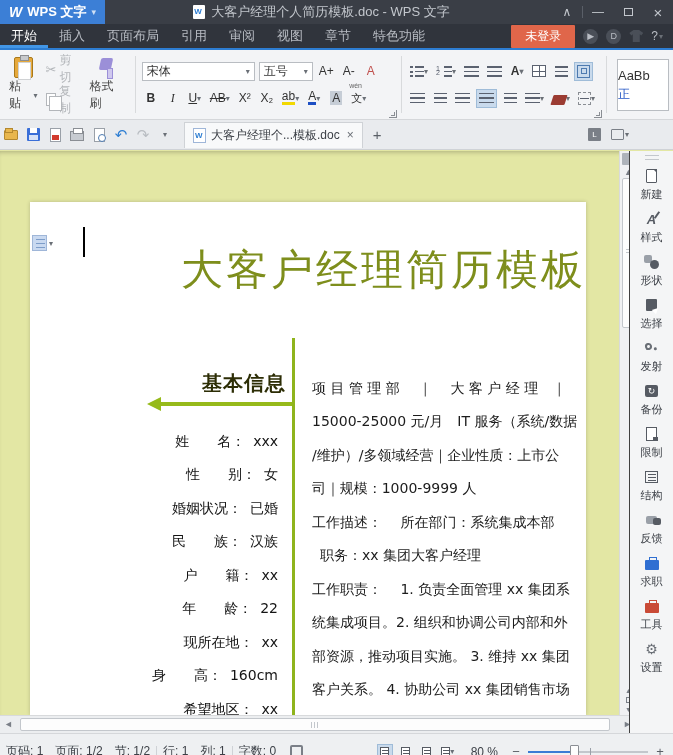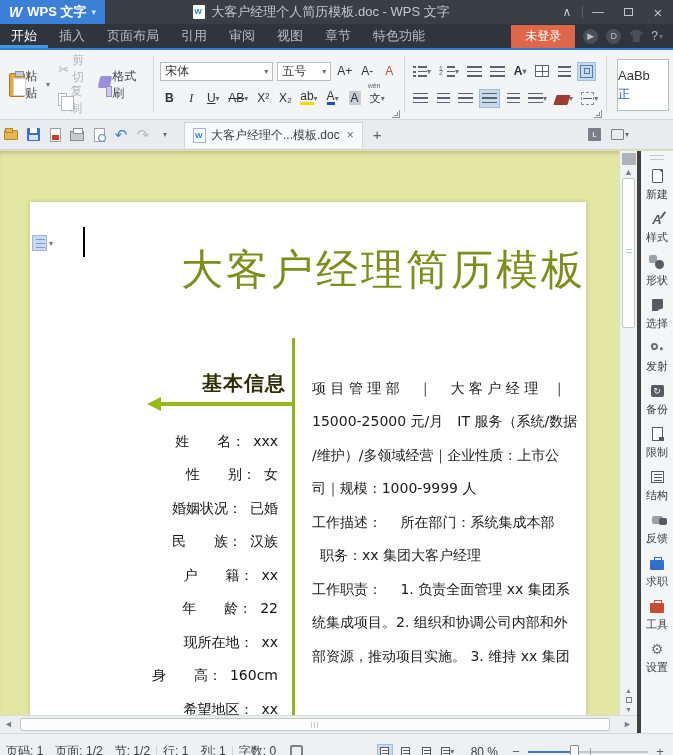--- a/index.html
+++ b/index.html
@@ -27,21 +27,21 @@
   .tb-icos { display:flex; gap:8px; margin-right:10px; align-items:center; }
   .cir { width:15px; height:15px; border-radius:50%; background:#4a4f58; color:#b9bdc4; font-size:9px; display:flex; align-items:center; justify-content:center; }
   .shirt { width:14px; height:12px; background:#4a4f58; clip-path:polygon(0 25%,30% 0,70% 0,100% 25%,85% 45%,75% 35%,75% 100%,25% 100%,25% 35%,15% 45%); }
   .help { color:#b9bdc4; font-size:12px; display:flex; align-items:center; gap:1px; }
   .help .dd { font-size:8px; }
 
   
   #ribbon { position:absolute; top:50px; left:0; width:673px; height:70px; background:#f3f4f6; border-bottom:1px solid #d5d7da; display:flex; z-index:28; }
   .rgroup { display:flex; padding:4px 4px; position:relative; }
   .vsep { width:1px; background:#d8dadc; margin:6px 2px; }
-  .bigbtn { display:flex; flex-direction:row; align-items:center; justify-content:space-between; padding:3px 5px; font-size:12px; color:#444; }
+  .bigbtn { display:flex; flex-direction:column; align-items:center; justify-content:space-between; padding:3px 5px; font-size:12px; color:#444; }
   .bb-label { display:flex; align-items:center; gap:2px; }
   .dd { font-size:8px; color:#6a6f76; }
   .smallbtn { display:flex; align-items:center; gap:3px; font-size:12px; color:#444; height:20px; padding:0 3px; }
   .smallbtn.disabled { color:#b3b6ba; }
   .stackcol { display:flex; flex-direction:column; justify-content:space-around; }
   .ic-clipboard { width:19px; height:24px; background:#e6a93c; border:1px solid #a9791b; border-radius:2px; position:relative; }
   .ic-clipboard:before { content:""; position:absolute; left:5px; top:-3px; width:7px; height:4px; background:#c7c9cc; border:1px solid #8b8d90; }
   .ic-clipboard:after { content:""; position:absolute; left:3px; top:4px; width:11px; height:16px; background:#fff; border:1px solid #d0d2d4; }
   .ic-scis { color:#b3b6ba; font-size:13px; }
   .ic-copy { width:11px; height:13px; border:1px solid #b3b6ba; background:#fff; position:relative; }
@@ -119,21 +119,21 @@
   
   #vscroll { position:absolute; right:0; top:0; width:18px; height:564px; background:#f0f1f3; border-left:1px solid #d8dadc; }
   .vs-ruler { width:14px; height:12px; margin:2px auto; background:#aeb3ba; border-radius:1px; }
   .vs-up { text-align:center; color:#7a7f87; font-size:9px; }
   .vs-thumb { position:absolute; left:2px; top:27px; width:13px; height:150px; background:#fdfdfd; border:1px solid #c3c7cc; border-radius:2px; }
   .vs-thumb i { position:absolute; left:3px; top:70px; width:6px; height:6px; background:repeating-linear-gradient(to bottom,#c3c7cc 0 1px,transparent 1px 3px); }
   .vs-nav { position:absolute; bottom:2px; left:0; width:100%; display:flex; flex-direction:column; align-items:center; gap:3px; color:#7a7f87; font-size:7px; }
   .vs-nav i { width:6px; height:6px; border:1px solid #7a7f87; display:block; }
 
   
-  #sidebar { position:absolute; right:0; top:151px; width:36px; height:582px; background:#f4f5f6; border-left:4px solid #404040; z-index:20; }
+  #sidebar { position:absolute; right:0; top:151px; width:44px; height:582px; background:#f4f5f6; border-left:1px solid #404040; z-index:20; }
   .sb-handle { width:14px; height:6px; margin:4px auto 2px; background:repeating-linear-gradient(to bottom,#c3c7cc 0 1.5px,transparent 1.5px 4px); }
   .sb-item { display:flex; flex-direction:column; align-items:center; gap:3px; padding:5px 0 4px; }
   .sb-item .lbl { font-size:11px; color:#3c4047; }
   .sbi { width:18px; height:16px; display:flex; align-items:center; justify-content:center; position:relative; }
   .i-page { width:11px; height:14px; background:#fff; border:1.5px solid #565b63; border-radius:1px; position:relative; }
   .i-page:after { content:""; position:absolute; right:-1px; top:-1px; width:4px; height:4px; background:#565b63; clip-path:polygon(0 0,100% 100%,100% 0); }
   .i-styles { font-size:13px; font-weight:bold; color:#565b63; font-style:italic; position:relative; }
   .i-styles:after { content:""; position:absolute; right:-5px; top:2px; width:8px; height:2px; background:#565b63; transform:rotate(-55deg); }
   .i-shapes { position:relative; width:16px; height:14px; }
   .i-shapes:before { content:""; position:absolute; left:0; top:0; width:8px; height:8px; background:#9aa0a8; border-radius:2px; }
@@ -450,20 +450,21 @@
 
     <div class="rline" style="top:178px;">项 目 管 理 部　 ｜　 大 客 户 经 理　｜</div>
     <div class="rline" style="top:211px;">15000-25000 元/月　IT 服务（系统/数据</div>
     <div class="rline" style="top:245px;">/维护）/多领域经营｜企业性质：上市公</div>
     <div class="rline" style="top:278px;">司｜规模：1000-9999 人</div>
     <div class="rline" style="top:312px;">工作描述：　 所在部门：系统集成本部</div>
     <div class="rline" style="top:345px;margin-left:8px;">职务：xx 集团大客户经理</div>
     <div class="rline" style="top:379px;">工作职责：　 1. 负责全面管理 xx 集团系</div>
     <div class="rline" style="top:412px;">统集成项目。2. 组织和协调公司内部和外</div>
     <div class="rline" style="top:446px;">部资源，推动项目实施。 3. 维持 xx 集团</div>
+    <div class="rline" style="top:479px;">客户关系。 4. 协助公司 xx 集团销售市场</div>
   </div>
 
   <div id="vscroll">
     <div class="vs-ruler"></div>
     <div class="vs-up">▲</div>
     <div class="vs-thumb">
         <i></i>
       </div>
     <div class="vs-nav">
       <span>▲</span>

